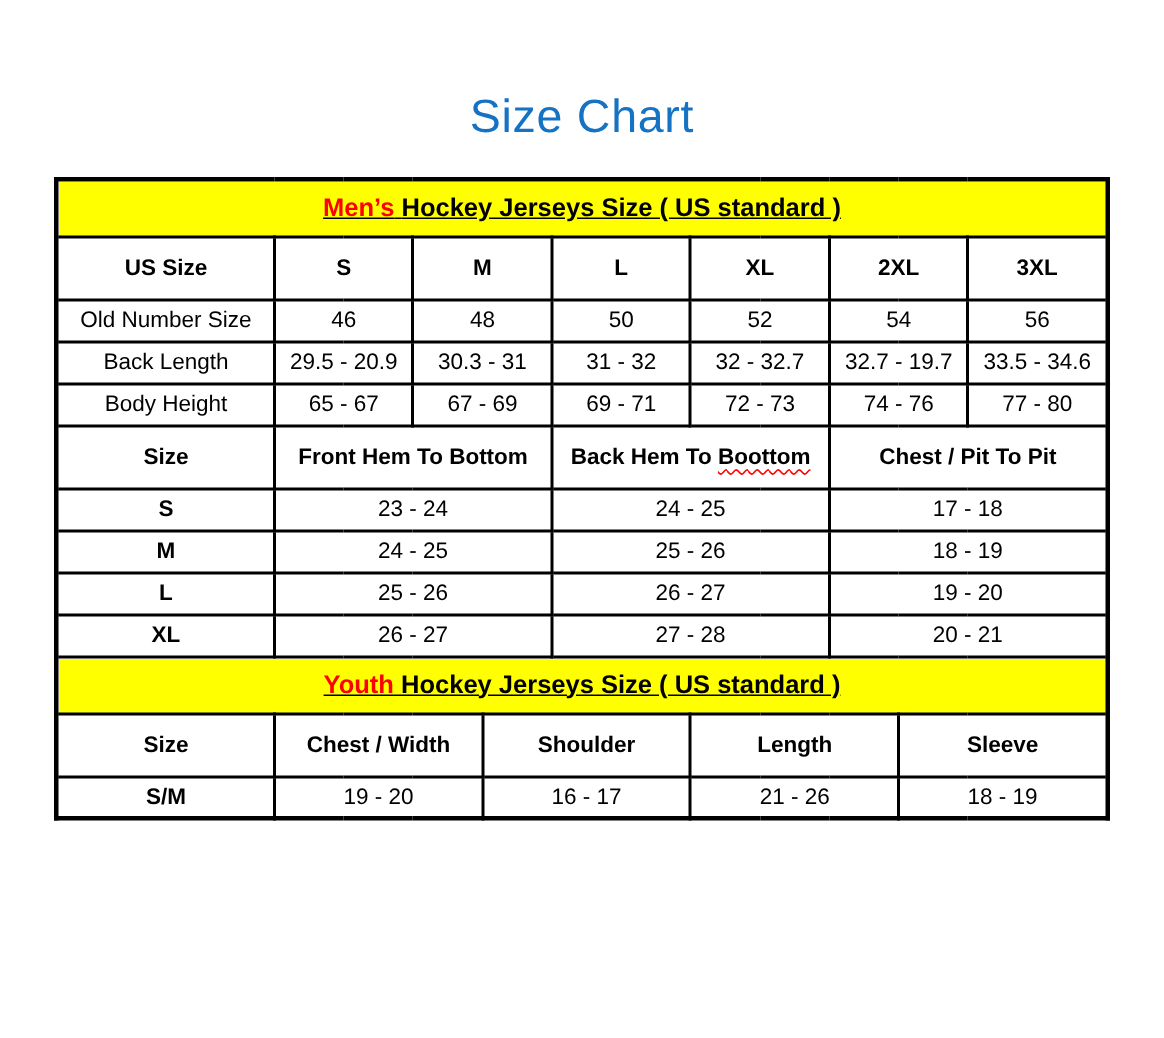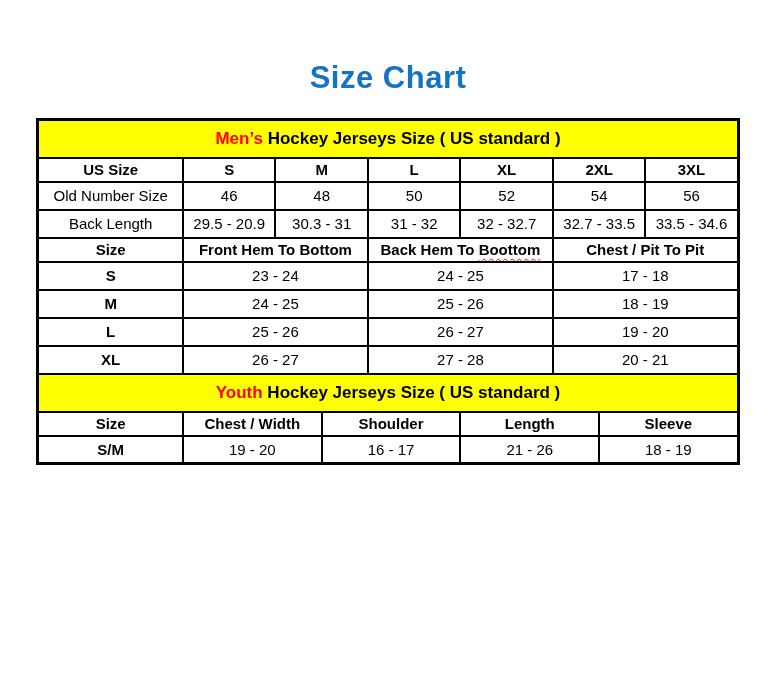--- a/index.html
+++ b/index.html
@@ -14,48 +14,48 @@
     width: 776px; height: 692px;
     background: #ffffff;
     font-family: "Liberation Sans", sans-serif;
     color: #000;
   }
   .page { width: 776px; height: 692px; overflow: hidden; }
   .page-title {
     margin: 60px 0 22px 0;
     text-align: center;
     font-size: 31px;
-    font-weight: bold;
+    font-weight: normal;
     color: var(--title_blue);
     letter-spacing: 0.5px;
   }
   table.size-chart {
     table-layout: fixed;
     width: 700px;
     margin: 0 auto;
     border-collapse: collapse;
     border: 3px solid var(--border_black);
   }
   table.size-chart td {
     border: 2px solid var(--border_black);
     text-align: center;
     vertical-align: middle;
     padding: 0 2px;
     font-size: 15px;
     overflow: hidden;
     white-space: nowrap;
   }
-  tr.band { height: 38px; }
+  tr.band { height: 38px; text-decoration: underline; }
   tr.band td {
     background: var(--band_yellow);
     font-weight: bold;
     font-size: 17px;
   }
   tr.band .hl { color: var(--accent_red); }
-  tr.hdr { height: 24px; }
+  tr.hdr { height: 42px; }
   tr.hdr td { font-weight: bold; }
   tr.row { height: 28px; }
   td.lbl-bold { font-weight: bold; }
   .squiggle {
     text-decoration-line: underline;
     text-decoration-style: wavy;
     text-decoration-color: var(--accent_red);
     text-decoration-thickness: 1px;
     text-underline-offset: 3px;
   }
@@ -104,22 +104,31 @@
         <td colspan="2">52</td>
         <td colspan="2">54</td>
         <td colspan="2">56</td>
       </tr>
       <tr class="row">
         <td>Back Length</td>
         <td colspan="2">29.5 - 20.9</td>
         <td colspan="2">30.3 - 31</td>
         <td colspan="2">31 - 32</td>
         <td colspan="2">32 - 32.7</td>
-        <td colspan="2">32.7 - 33.5</td>
+        <td colspan="2">32.7 - 19.7</td>
         <td colspan="2">33.5 - 34.6</td>
+      </tr>
+      <tr class="row">
+        <td>Body Height</td>
+        <td colspan="2">65 - 67</td>
+        <td colspan="2">67 - 69</td>
+        <td colspan="2">69 - 71</td>
+        <td colspan="2">72 - 73</td>
+        <td colspan="2">74 - 76</td>
+        <td colspan="2">77 - 80</td>
       </tr>
 
       <tr class="hdr">
         <td>Size</td>
         <td colspan="4">Front Hem To Bottom</td>
         <td colspan="4"><span>Back Hem To</span> <span class="squiggle">Boottom</span></td>
         <td colspan="4">Chest / Pit To Pit</td>
       </tr>
       <tr class="row">
         <td class="lbl-bold">S</td>

